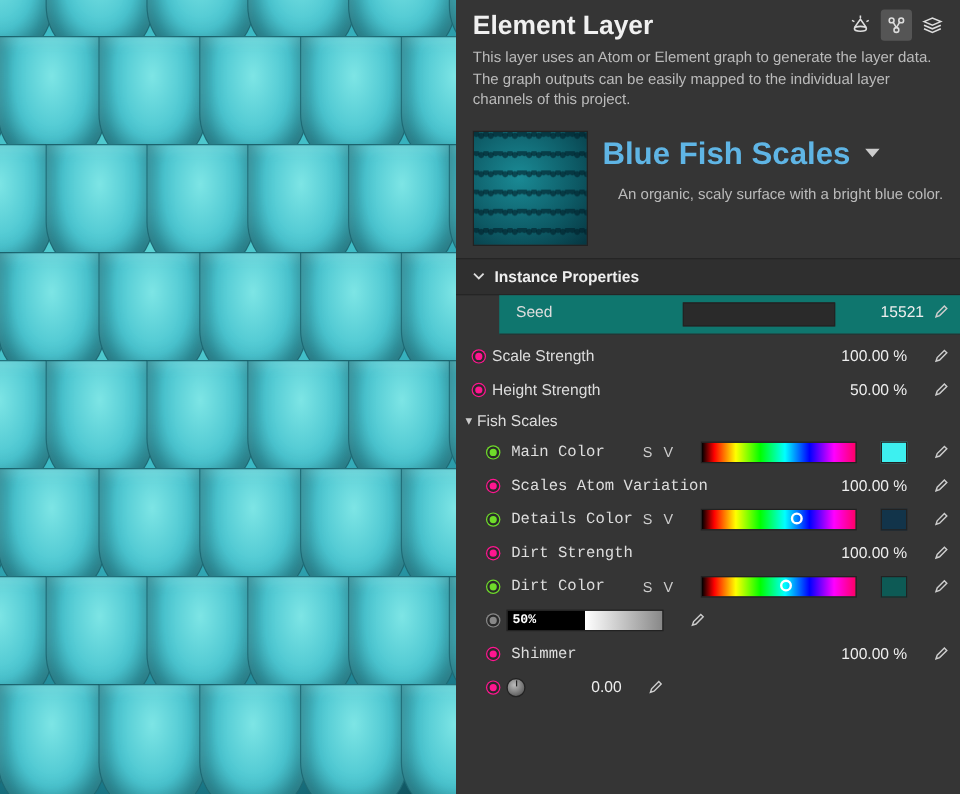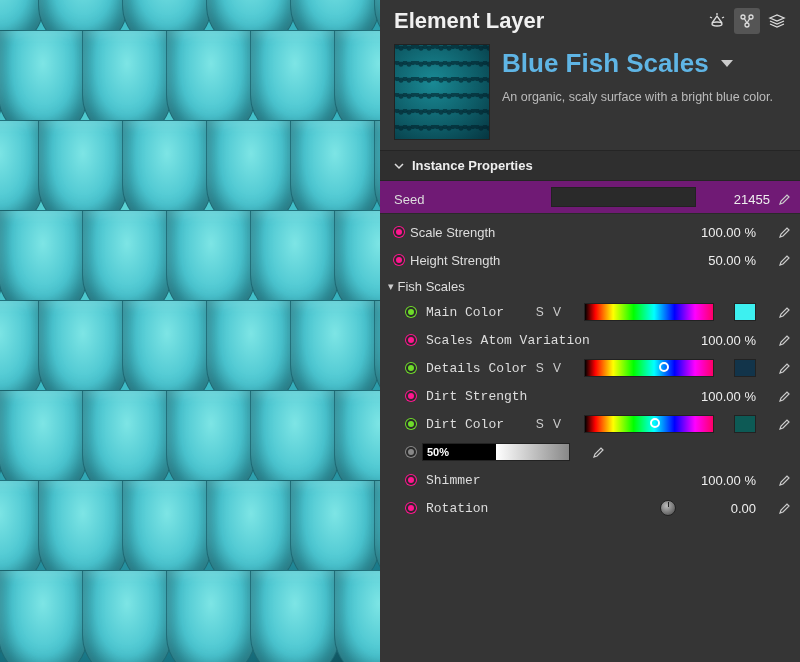--- a/index.html
+++ b/index.html
@@ -121,20 +121,21 @@
   .preset-name {
     color: #5fb5e5;
     font-size: 26px;
     font-weight: 700;
   }
   .preset-desc {
     margin-top: 10px;
     font-size: 12.5px;
     color: #bbb;
     line-height: 1.35;
+    text-align: right;
   }
   .section-header {
     display: flex;
     align-items: center;
     gap: 8px;
     background: #2f2f2f;
     padding: 7px 14px;
     font-size: 13px;
     font-weight: 600;
     color: #eee;
@@ -212,27 +213,28 @@
     border-radius:50%;
     background:transparent;
     transform:translateX(-50%);
   }
   .swatch {
     width: 22px;
     height: 18px;
     border:1px solid #222;
   }
   .rough-strip {
-    width: 148px;
+    width: 131px;
     height: 18px;
     border:1px solid #222;
     background: linear-gradient(to right, #000 0%, #000 50%, #fff 50%, #888 100%);
     position:relative;
     display:flex;
     align-items:center;
+    font-family:Liberation Mono, monospace;
   }
   .rough-strip .r-label {
     position:absolute;
     left:4px;
     color:#fff;
     font-size:11px;
     font-weight:600;
   }
   .knob {
     width: 16px;
@@ -244,26 +246,27 @@
   }
   .knob::after{
     content:"";
     position:absolute;
     left:50%; top:1px;
     width:1px; height:5px;
     background:#222;
   }
   .seed-row {
     display:flex;
-    align-items:flex-end;
+    align-items:flex-start;
     padding: 6px 8px 6px 14px;
     min-height:30px;
     gap:6px;
     border-bottom: 1px solid #2a2a2a;
-    background:#701a75;
+    background:#0f766e;
+    margin-left:36px;
   }
   .seed-input {
     flex:1;
     height:20px;
     background:#2a2a2a;
     border:1px solid #222;
     margin: 0 8px;
   }
   svg { display:block; }
 </style>
@@ -372,20 +375,21 @@
               <g stroke="#ddd" stroke-width="1.3" fill="none">
                 <path d="M2 6 L9 3 L16 6 L9 9 Z"></path>
                 <path d="M2 9 L9 12 L16 9"></path>
                 <path d="M2 12 L9 15 L16 12"></path>
               </g>
             </svg>
         </div>
       </div>
     </div>
 
+    <div class="panel-desc">This layer uses an Atom or Element graph to generate the layer data. The graph outputs can be easily mapped to the individual layer channels of this project.</div>
 
     <div class="preset-row">
       <div class="preset-thumb"></div>
       <div class="preset-info">
         <div class="preset-name-row">
           <span class="preset-name">Blue Fish Scales</span>
           <span>
             <svg width="16" height="12" viewBox="0 0 16 12">
                 <path d="M2 2 L8 9 L14 2 Z" fill="#ccc"></path>
               </svg>
@@ -400,21 +404,21 @@
         <svg width="10" height="10" viewBox="0 0 10 10">
             <path d="M1 3 L5 7 L9 3" stroke="#ddd" stroke-width="1.5" fill="none"></path>
           </svg>
       </span>
       <span>Instance Properties</span>
     </div>
 
     <div class="seed-row">
       <span class="prop-label noindent">Seed</span>
       <div class="seed-input"></div>
-      <span class="val-text">21455</span>
+      <span class="val-text">15521</span>
       <span class="pencil">
         <svg width="13" height="13" viewBox="0 0 13 13">
             <path d="M2 11 L3 8 L9 2 L11 4 L5 10 Z" fill="none" stroke="#ccc" stroke-width="1.2"></path>
           </svg>
       </span>
     </div>
 
     <div class="prop-list">
 
       <div class="prop-row">
@@ -553,21 +557,20 @@
               <svg width="13" height="13" viewBox="0 0 13 13">
                 <path d="M2 11 L3 8 L9 2 L11 4 L5 10 Z" fill="none" stroke="#ccc" stroke-width="1.2"></path>
               </svg>
             </span>
         </div>
       </div>
 
       <div class="prop-row">
         <span style="width:6px"></span>
         <span class="dot magenta"></span>
-        <span class="prop-label sub">Rotation</span>
         <div class="val-cell">
           <div class="knob"></div>
           <span class="val-text">0.00</span>
           <span class="pencil">
               <svg width="13" height="13" viewBox="0 0 13 13">
                 <path d="M2 11 L3 8 L9 2 L11 4 L5 10 Z" fill="none" stroke="#ccc" stroke-width="1.2"></path>
               </svg>
             </span>
         </div>
       </div>

